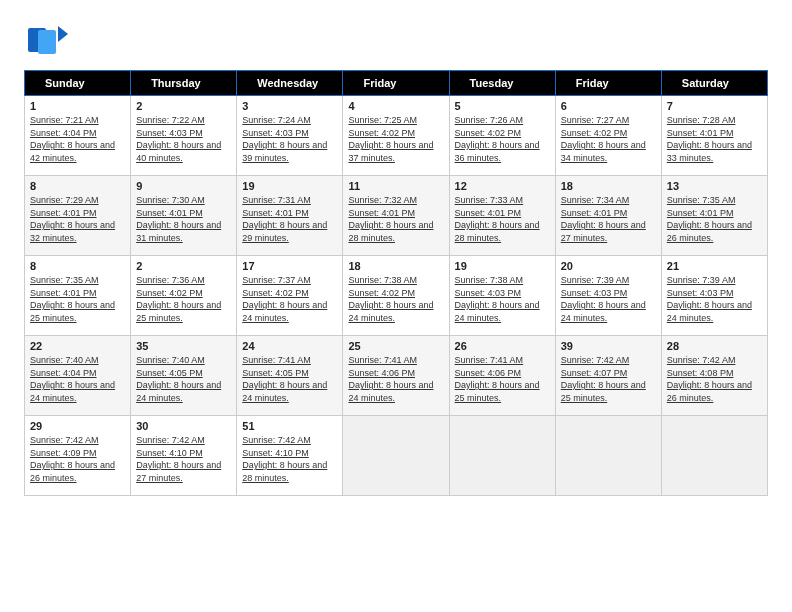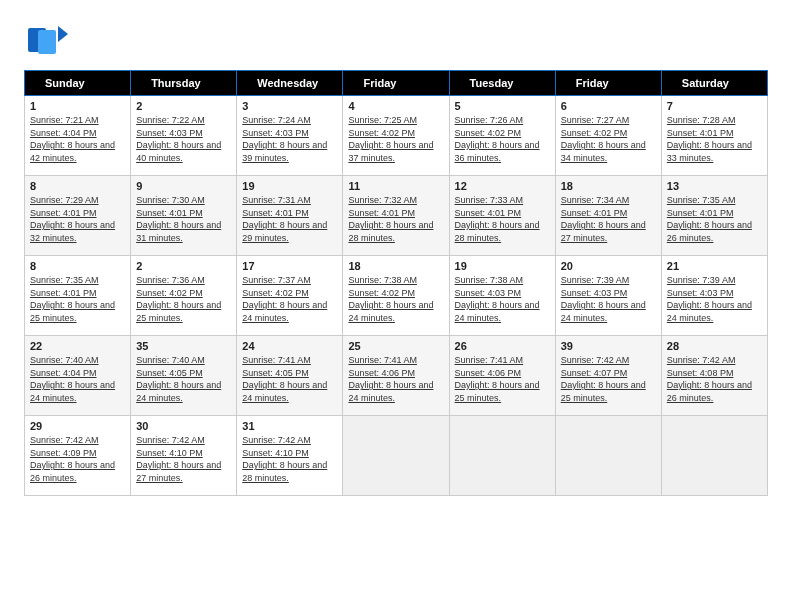--- a/index.html
+++ b/index.html
@@ -264,21 +264,21 @@
         <tr>
           <td>
             <span class="day-num">29</span>
             <div class="day-info">Sunrise: 7:42 AM<br>Sunset: 4:09 PM<br>Daylight: 8 hours and 26 minutes.</div>
           </td>
           <td>
             <span class="day-num">30</span>
             <div class="day-info">Sunrise: 7:42 AM<br>Sunset: 4:10 PM<br>Daylight: 8 hours and 27 minutes.</div>
           </td>
           <td>
-            <span class="day-num">31</span>
+            <span class="day-num">51</span>
             <div class="day-info">Sunrise: 7:42 AM<br>Sunset: 4:10 PM<br>Daylight: 8 hours and 28 minutes.</div>
           </td>
           <td class="cell-empty"></td>
           <td class="cell-empty"></td>
           <td class="cell-empty"></td>
           <td class="cell-empty"></td>
         </tr>
       </tbody>
   </table>
 </div>

